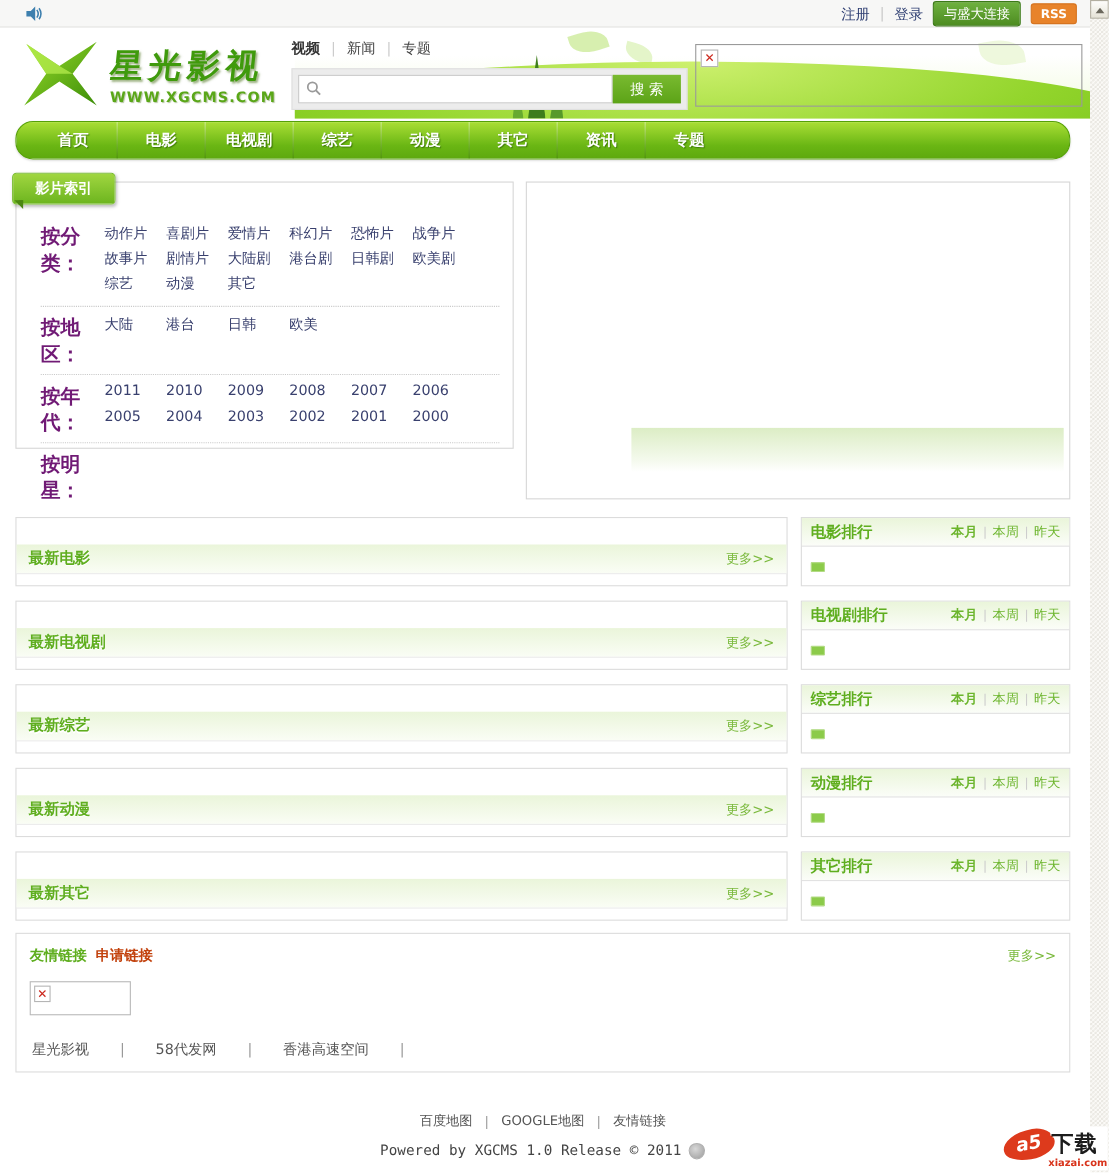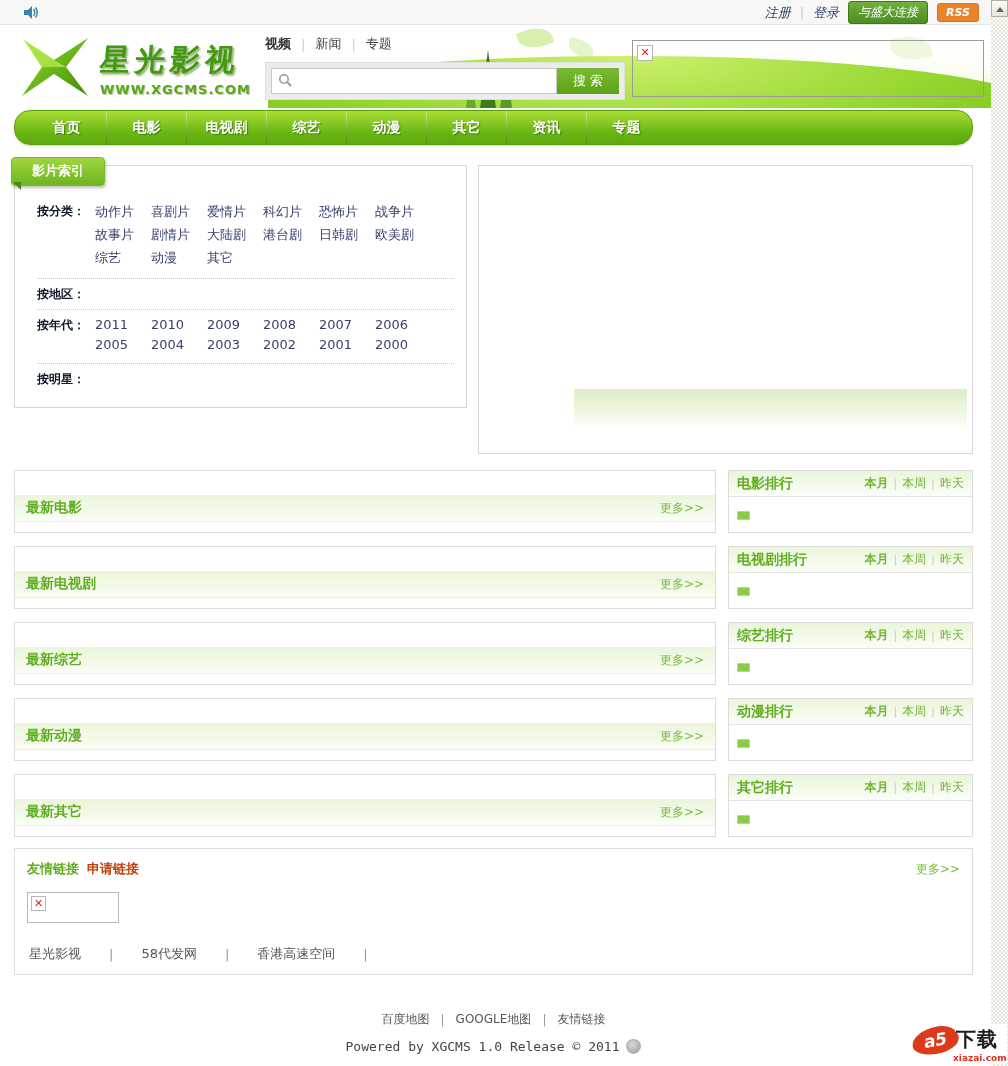--- a/index.html
+++ b/index.html
@@ -3,21 +3,21 @@
 <meta charset="utf-8">
 <style>
   * { box-sizing: border-box; }
   html,body { margin:0; padding:0; }
   body {
     width:1008px; height:1066px; position:relative; overflow:hidden;
     background:#fff; font-family:"DejaVu Sans","Liberation Sans",sans-serif;
   }
   
   .topbar { position:absolute; left:0; top:0; width:991px; height:25px;
-    background:#f7f7f6; border-bottom:1px solid #e4e4e2;font-style:italic; }
+    background:#f7f7f6; border-bottom:1px solid #e4e4e2; }
   .speaker { position:absolute; left:22px; top:4px; }
   .tb-right { position:absolute; right:12px; top:2px; display:flex; align-items:center; gap:9px;
     font-size:13px; color:#2e3e72; height:21px; }
   .tb-link { cursor:pointer; color:#2e3e72; }
   .tb-sep { color:#c9c9c9; }
   .btn-shanda { background:linear-gradient(#6fb13f,#4d8c21); border:1px solid #3c7a18; border-radius:3px;
     color:#fff; font-size:12px; padding:2px 9px; cursor:pointer; }
   .btn-rss { background:#e8832a; border:1px solid #d67420; border-radius:3px; color:#fff;
     font-size:11px; font-weight:bold; padding:2px 8px; cursor:pointer; }
   
@@ -66,21 +66,21 @@
   .index-box { position:absolute; left:14px; top:165px; width:453px; height:243px;
     border:1px solid #d6d6d6; background:#fff; }
   .index-tab { position:absolute; left:-4px; top:-9px; padding:4px 20px 5px;
     background:linear-gradient(#a0d640,#6db51f); border:1px solid #78bb2e; border-radius:4px;
     color:#fff; font-size:13px; font-weight:bold; box-shadow:1px 2px 3px rgba(0,0,0,.25); }
   .index-tab::after { content:""; position:absolute; left:1px; bottom:-5px;
     border:4px solid transparent; border-top-color:#4c8712; border-right-color:#4c8712; }
   .index-content { padding:30px 12px 0 22px; }
   .index-row { display:flex; padding:7px 0 6px; border-bottom:1px dotted #c9c9c9; }
   .index-row.last { border-bottom:none; min-height:52px; }
-  .index-label { width:58px; flex-shrink:0; font-size:12px; font-weight:bold; color:#0f172a; }
+  .index-label { width:58px; flex-shrink:0; font-size:18px; font-weight:bold; color:#701a75; }
   .index-links { display:flex; flex-wrap:wrap; width:348px; }
   .index-link { width:56px; font-size:13px; color:#39406e; margin-bottom:5px; cursor:pointer; }
   .preview-box { position:absolute; left:478px; top:165px; width:495px; height:289px;
     border:1px solid #d6d6d6; background:#fff; }
   .preview-band { position:absolute; left:95px; right:5px; bottom:24px; height:40px;
     background:linear-gradient(#dcedc5, #f5faee 75%, #ffffff); }
   
   .sec-left { position:absolute; left:14px; width:702px; height:63px; border:1px solid #dcdcdc; background:#fff; }
   .sec-head { height:27px; background:linear-gradient(#eaf5da,#fafdf5); border-bottom:1px solid #ececec;
     display:flex; align-items:center; justify-content:space-between; padding:0 11px;margin-top:24px; }
@@ -250,20 +250,26 @@
         <span class="index-link">港台剧</span>
         <span class="index-link">日韩剧</span>
         <span class="index-link">欧美剧</span>
         <span class="index-link">综艺</span>
         <span class="index-link">动漫</span>
         <span class="index-link">其它</span>
       </span>
     </div>
     <div class="index-row">
       <span class="index-label">按地区：</span>
+      <span class="index-links">
+        <span class="index-link">大陆</span>
+        <span class="index-link">港台</span>
+        <span class="index-link">日韩</span>
+        <span class="index-link">欧美</span>
+      </span>
     </div>
     <div class="index-row">
       <span class="index-label">按年代：</span>
       <span class="index-links">
         <span class="index-link">2011</span>
         <span class="index-link">2010</span>
         <span class="index-link">2009</span>
         <span class="index-link">2008</span>
         <span class="index-link">2007</span>
         <span class="index-link">2006</span>

